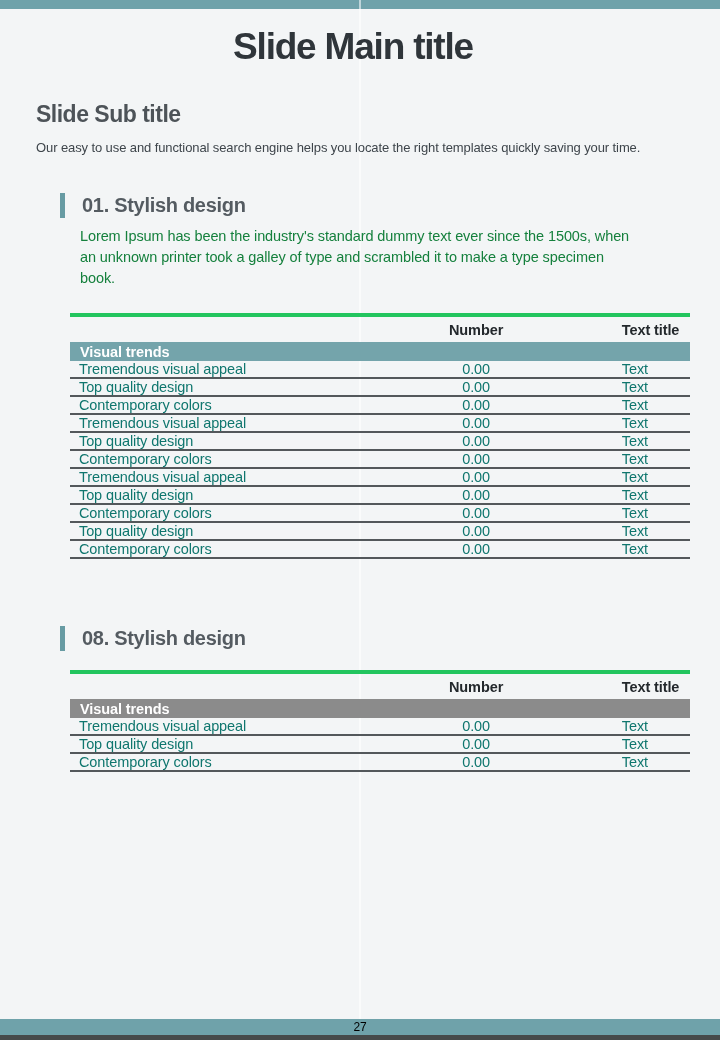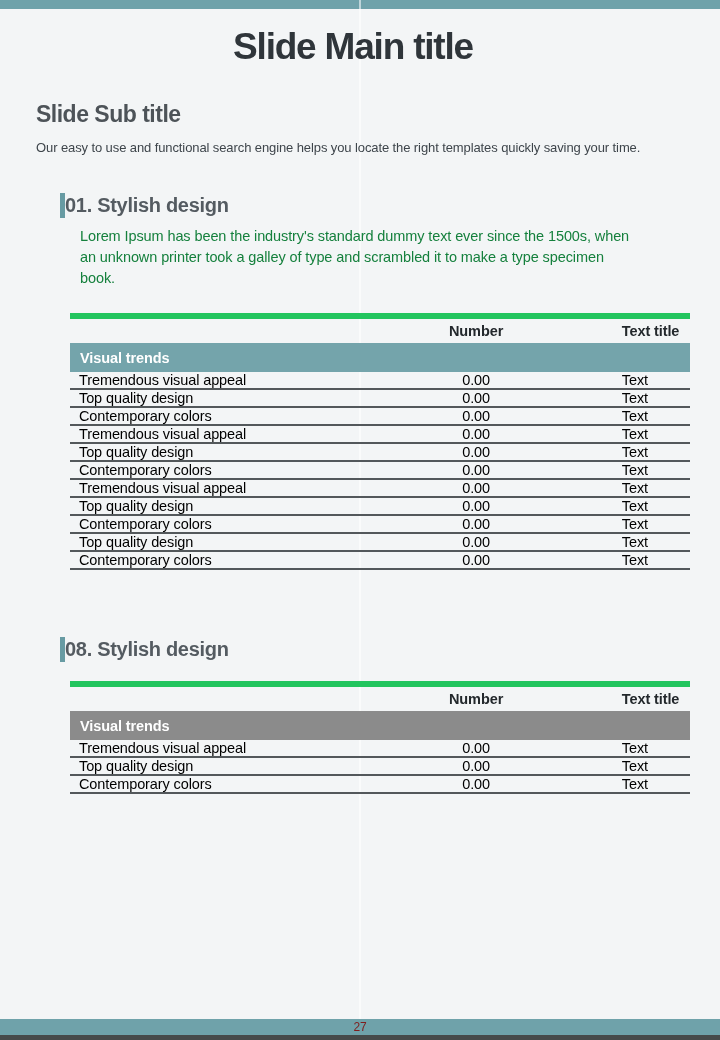--- a/index.html
+++ b/index.html
@@ -30,55 +30,55 @@
   .intro {
     margin: 7px 0 0; font-size: 13px; line-height: 20px;
     color: #3e454b; max-width: 608px;
   }
 
   .section { margin-top: 34px; padding-left: 24px; }
   .section--two { margin-top: 66px; }
   .section-heading { display: flex; align-items: center; }
   .accent-bar { width: 5px; height: 25px; background: #679ba3; flex: 0 0 auto; }
   .section-heading-text {
-    margin-left: 0; font-size: 20px; line-height: 26px;
+    margin-left: 17px; font-size: 20px; line-height: 26px;
     font-weight: 700; color: #545b61; letter-spacing: -0.3px;
   }
   .section-body {
     margin: 8px 0 0 20px; font-size: 14.5px; line-height: 21px;
     color: #15803d; max-width: 560px;
   }
 
   .table-wrap { margin: 24px 0 0 10px; }
   .section--two .table-wrap { margin-top: 19px; }
   table {
     border-collapse: collapse; width: 620px; table-layout: fixed;
-    font-size: 14.5px; border-top: 6px solid #22c55e;
+    font-size: 14.5px; border-top: 4px solid #22c55e;
   }
   col.c1 { width: 42%; } col.c2 { width: 47%; } col.c3 { width: 11%; }
   thead th { font-weight: 700; color: #23282c; height: 27px; padding: 0; font-size: 14.5px; }
   thead th.col-number { text-align: center; }
   thead th.col-text { text-align: left; padding-right: 6px; }
   tr.band td {
-    height: 29px; color: #ffffff; font-weight: 700;
+    height: 19px; color: #ffffff; font-weight: 700;
     padding: 0 0 0 10px; font-size: 14.5px;
   }
   .band--teal td { background: #74a4ab; }
   .band--gray td { background: #8b8b8b; }
   tbody tr.data-row td {
     height: 16px; border-bottom: 2px solid #53585b;
-    color: #000000; padding: 0;
+    color: #0f766e; padding: 0;
   }
   td.cell-label { padding-left: 9px !important; text-align: left; }
   td.cell-number { text-align: center; }
   td.cell-text { text-align: left; padding-right: 6px !important; }
 
   .footer-band {
     position: absolute; left: 0; right: 0; bottom: 5px; height: 16px;
-    background: #6fa2aa; color: #7f1d1d; text-align: center;
+    background: #6fa2aa; color: #000000; text-align: center;
     font-size: 12px; line-height: 16px;
   }
   .footer-dark {
     position: absolute; left: 0; right: 0; bottom: 0; height: 5px;
     background: #464a4a;
   }
 </style>
 </head>
 <body>
 

